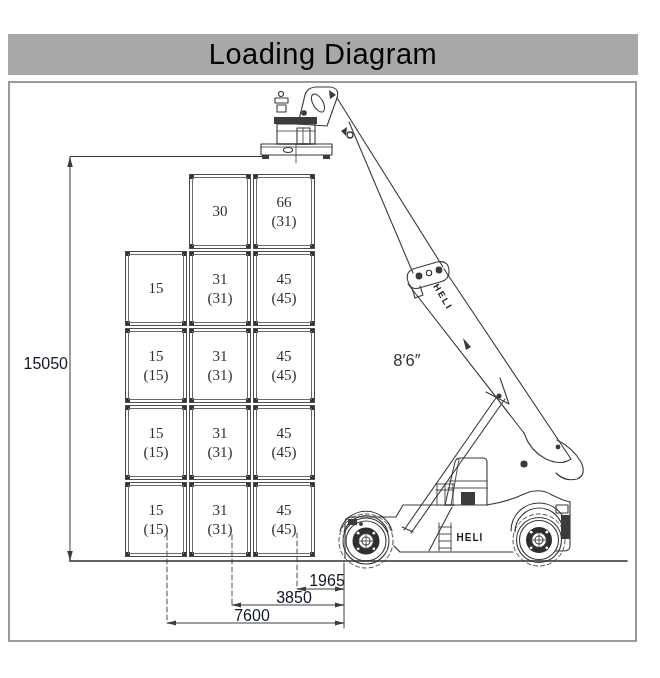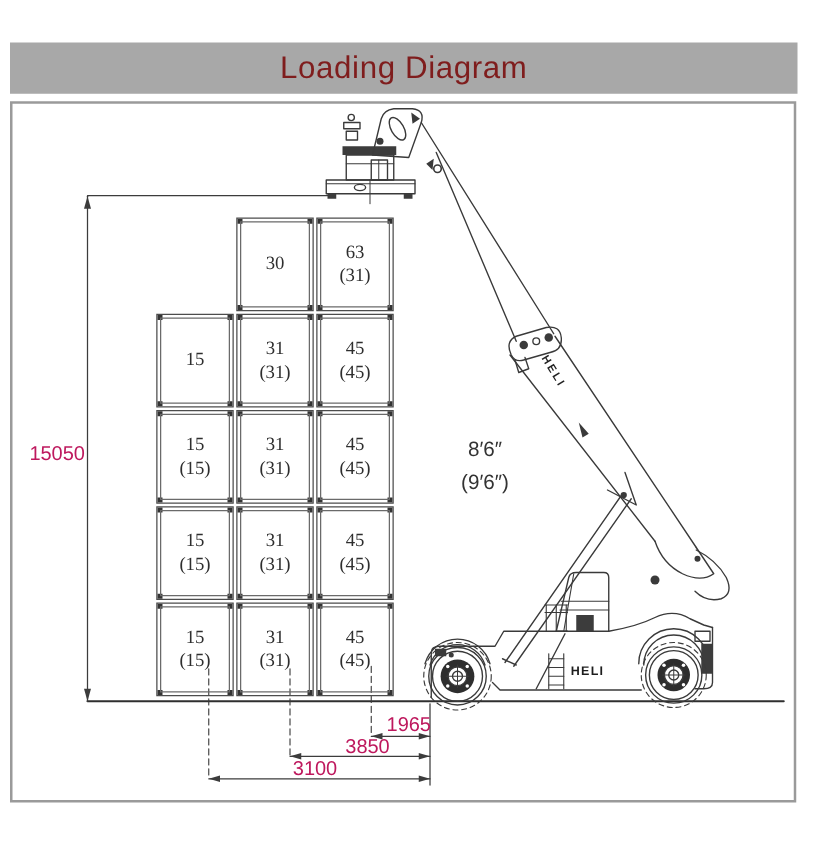--- a/index.html
+++ b/index.html
@@ -1,34 +1,34 @@
 <!DOCTYPE html>
 <html><head>
 <meta charset="utf-8">
 <style>
   html,body{margin:0;padding:0;background:#ffffff;}
   .page{position:relative;width:660px;height:678px;background:#ffffff;overflow:hidden;
         font-family:"Liberation Sans",sans-serif;color:#2f2f2f;}
   .title-bar{position:absolute;left:8px;top:34px;width:630px;height:41px;background:#a8a8a8;
              display:flex;align-items:center;justify-content:center;}
-  .title-bar span{color:#7f1d1d;font-size:25px;letter-spacing:0.5px;}
+  .title-bar span{color:#000000;font-size:29px;letter-spacing:0.5px;}
   .diagram-box{position:absolute;left:8px;top:81px;width:625px;height:557px;border:2px solid #9a9a9a;background:#fff;}
   svg.art{position:absolute;left:0;top:0;}
   .stack{position:absolute;left:124px;top:173px;width:192px;height:385px;display:grid;
          grid-template-columns:repeat(3,64px);grid-template-rows:repeat(5,77px);font-family:Liberation Serif, serif;}
   .cbox{position:relative;margin:1px;border:1px solid #4c4c4c;box-sizing:border-box;
         display:flex;flex-direction:column;align-items:center;justify-content:center;
         background-image:linear-gradient(#333,#333),linear-gradient(#333,#333),
                          linear-gradient(#333,#333),linear-gradient(#333,#333);
         background-size:4px 4px;background-repeat:no-repeat;
         background-position:top left,top right,bottom left,bottom right;}
   .cbox-inner{position:absolute;inset:2px;border:1px solid #6a6a6a;pointer-events:none;}
   .cline{position:relative;z-index:2;font-size:15px;line-height:19px;color:#2e2e2e;text-align:center;}
-  .dim-label{position:absolute;font-size:16px;color:#be185d;text-align:center;}
-  .clearance{position:absolute;left:353px;top:347px;width:70px;text-align:center;
+  .dim-label{position:absolute;font-size:16px;color:#0f172a;text-align:center;}
+  .clearance{position:absolute;left:372px;top:347px;width:70px;text-align:center;
              font-size:16.5px;line-height:26px;color:#333;}
   .brand-boom{position:absolute;left:422px;top:292px;width:42px;text-align:center;
               font-size:9px;font-weight:bold;letter-spacing:2px;color:#222;
               transform:rotate(59deg);}
   .brand-body{position:absolute;left:452px;top:532px;width:36px;text-align:center;
               font-size:10px;font-weight:bold;letter-spacing:1px;color:#1d1d1d;}
 </style>
 </head>
 <body>
 
@@ -197,21 +197,21 @@
   </svg>
 
   <div class="stack">
     <div class="cbox" style="grid-area:1/2">
       <div class="cbox-inner"></div>
       <div class="cline">30</div>
       <div class="cline"></div>
     </div>
     <div class="cbox" style="grid-area:1/3">
       <div class="cbox-inner"></div>
-      <div class="cline">63</div>
+      <div class="cline">66</div>
       <div class="cline">(31)</div>
     </div>
     <div class="cbox" style="grid-area:2/1">
       <div class="cbox-inner"></div>
       <div class="cline">15</div>
       <div class="cline"></div>
     </div>
     <div class="cbox" style="grid-area:2/2">
       <div class="cbox-inner"></div>
       <div class="cline">31</div>
@@ -266,23 +266,22 @@
       <div class="cbox-inner"></div>
       <div class="cline">45</div>
       <div class="cline">(45)</div>
     </div>
   </div>
 
   <div class="dim-label" style="left:18px;top:355px;width:50px;text-align:right">15050</div>
 
   <div class="clearance">
     <div>8′6″</div>
-    <div>(9′6″)</div>
   </div>
 
   <div class="dim-label" style="left:297px;top:572px;width:60px">1965</div>
   <div class="dim-label" style="left:271px;top:589px;width:46px">3850</div>
-  <div class="dim-label" style="left:229px;top:607px;width:46px">3100</div>
+  <div class="dim-label" style="left:229px;top:607px;width:46px">7600</div>
 
   <div class="brand-boom">HELI</div>
   <div class="brand-body">HELI</div>
 
 </div>
 
 </body></html>

